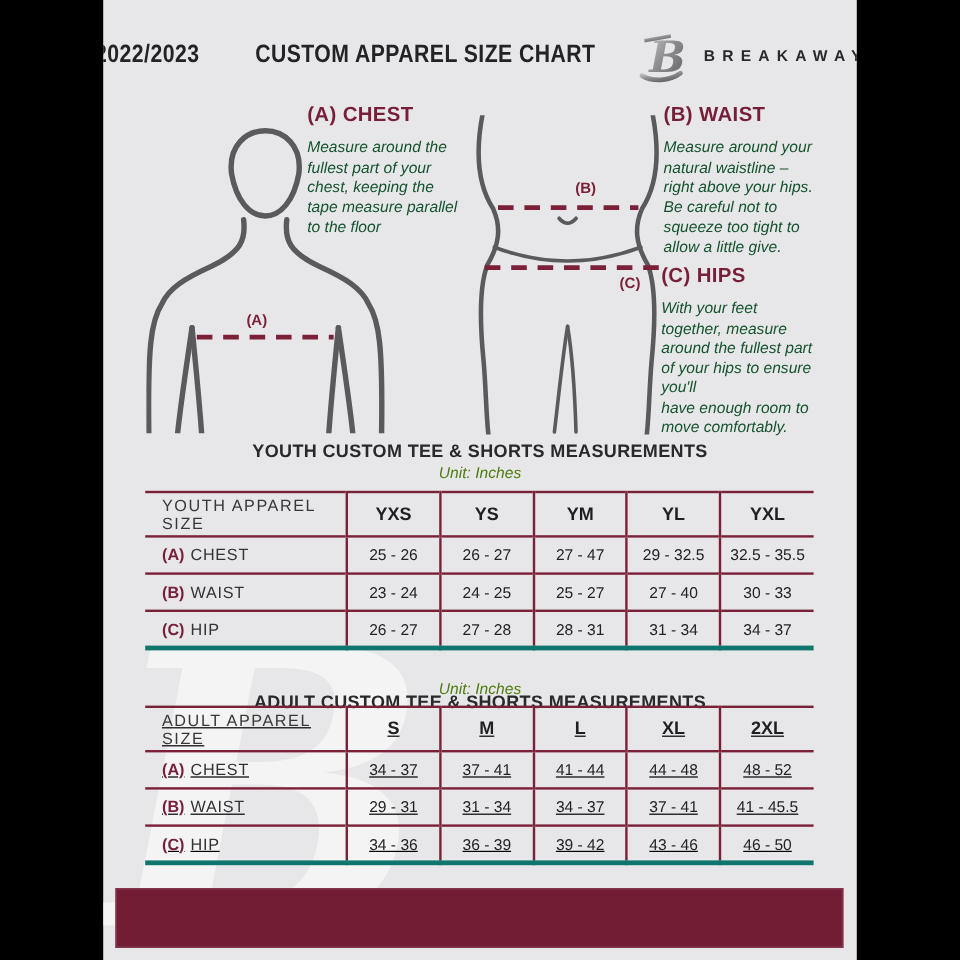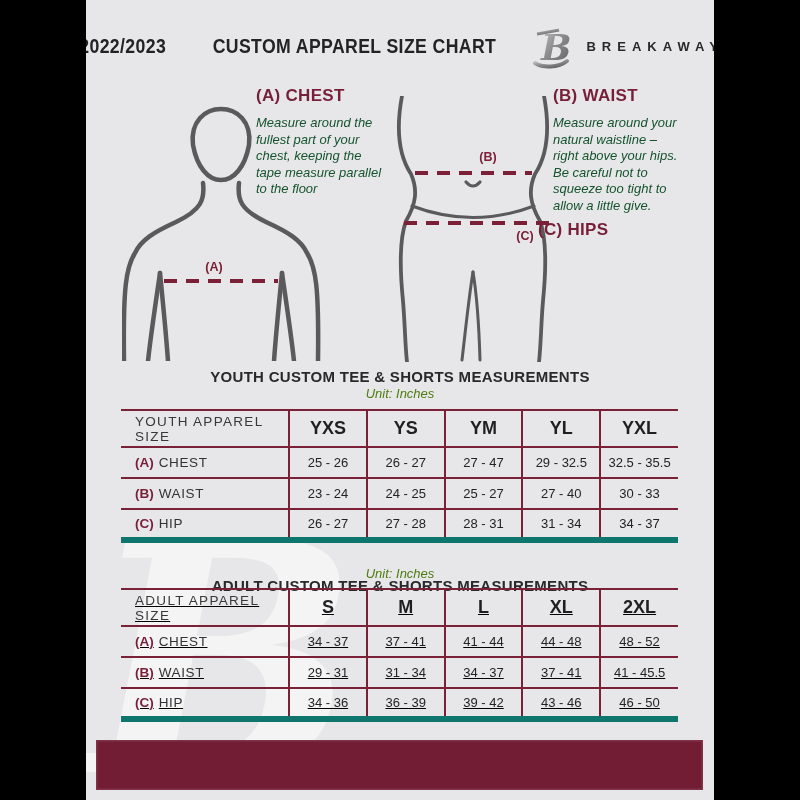--- a/index.html
+++ b/index.html
@@ -19,38 +19,38 @@
   .brand-name { font-weight:700; font-size:13px; letter-spacing:6px; color:#29292c; white-space:nowrap; }
 
   
   .fig { position:absolute; z-index:1; }
   .guide-block { position:absolute; z-index:2; }
   .guide-heading { font-weight:700; font-size:17px; color:#771f39; letter-spacing:.3px; margin-bottom:9px; }
   .guide-body { font-style:italic; font-size:13px; line-height:16.5px; color:#14532d;
                 white-space:pre-line; font-weight:500; }
   .g-chest { left:170px; top:86px;  width:160px; }
   .g-waist { left:467px; top:86px;  width:162px; }
-  .g-hips  { left:452px; top:220px; width:172px; }
+  .g-hips  { left:465px; top:220px; width:172px; }
 
   
   .section-title { position:absolute; left:0; right:0; text-align:center; z-index:2;
                    font-weight:700; font-size:15px; color:#29292b; letter-spacing:.3px; }
   .section-unit  { position:absolute; left:0; right:0; text-align:center; z-index:2;
                    font-style:italic; font-size:13px; color:#4d7c0f; }
 
   
   .size-table { position:absolute; left:35px; width:557px; z-index:2;
                 border-collapse:collapse; table-layout:fixed;
-                border-top:2px solid #7a2137; border-bottom:6px solid #0f766e; }
+                border-top:2px solid #7a2137; border-bottom:4px solid #0f766e; }
   .size-table tr + tr td { border-top:2px solid #7a2137; }
   .size-table td + td { border-left:2px solid #7a2137; }
   .size-table td { background:transparent; }
   .th-label { height:37px; font-size:13.5px; color:#38383a; letter-spacing:1.3px;
               padding-left:14px; text-align:left; vertical-align:middle; }
-  .th-size  { height:37px; font-weight:700; font-size:18px; color:#1f1f22;
+  .th-size  { height:37px; font-weight:700; font-size:15px; color:#1f1f22;
               text-align:center; vertical-align:middle; }
   .row-label { height:31px; font-size:13.5px; color:#333336; padding-left:14px;
                text-align:left; vertical-align:middle; letter-spacing:.6px; }
   .row-label .prefix { color:#771f39; font-weight:700; margin-right:5px; letter-spacing:0; }
   .val { height:31px; font-size:13px; color:#232326; text-align:center; vertical-align:middle;margin-top:17px; }
 
   .youth-title { top:368px; }
   .youth-unit  { top:386px; }
   .youth-table { top:409px; }
   .adult-title { top:577px; }
@@ -138,20 +138,27 @@
     <div class="guide-heading">(B) WAIST</div>
     <div class="guide-body">Measure around your
 natural waistline –
 right above your hips.
 Be careful not to
 squeeze too tight to
 allow a little give.</div>
   </div>
   <div class="guide-block g-hips">
     <div class="guide-heading">(C) HIPS</div>
+    <div class="guide-body">With your feet
+together, measure
+around the fullest part
+of your hips to ensure
+you'll
+have enough room to
+move comfortably.</div>
   </div>
 
   <div class="section-title youth-title">YOUTH CUSTOM TEE &amp; SHORTS MEASUREMENTS</div>
   <div class="section-unit youth-unit">Unit: Inches</div>
   <table class="size-table youth-table">
     <colgroup>
         <col style="width:168px">
         <col style="width:77.8px" span="5">
       </colgroup>
     <tbody>

